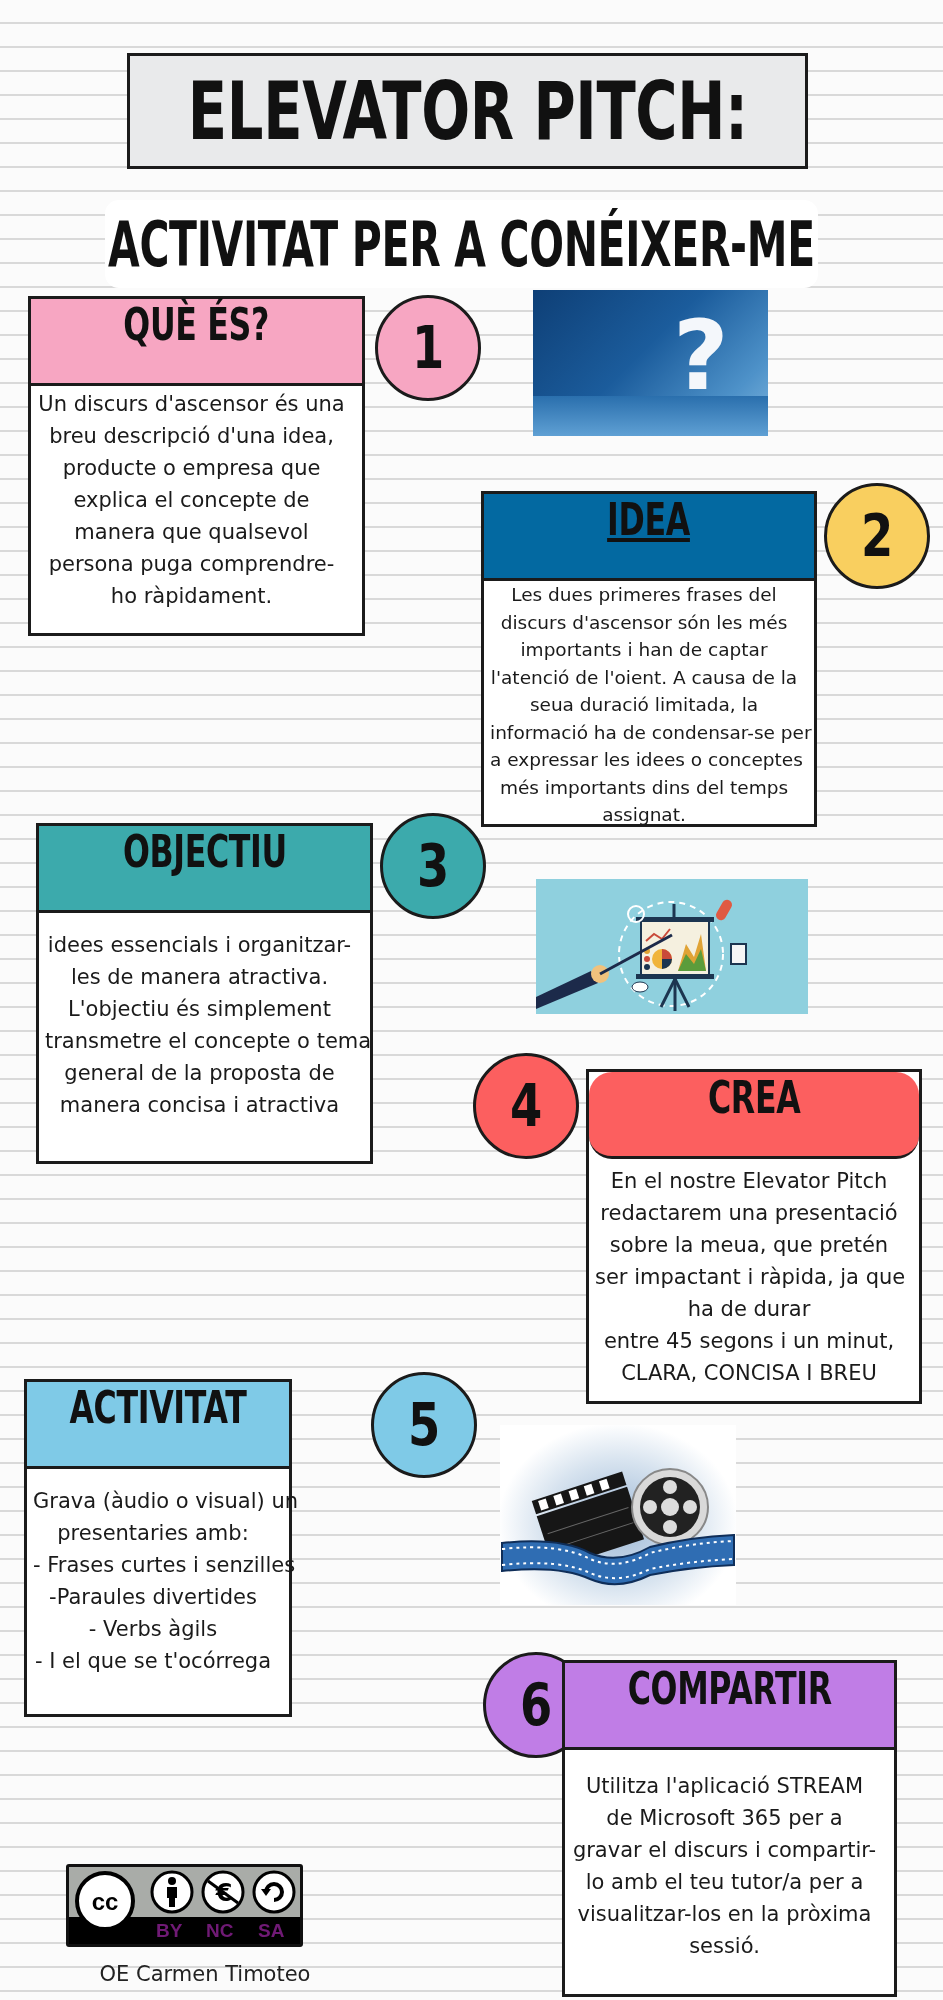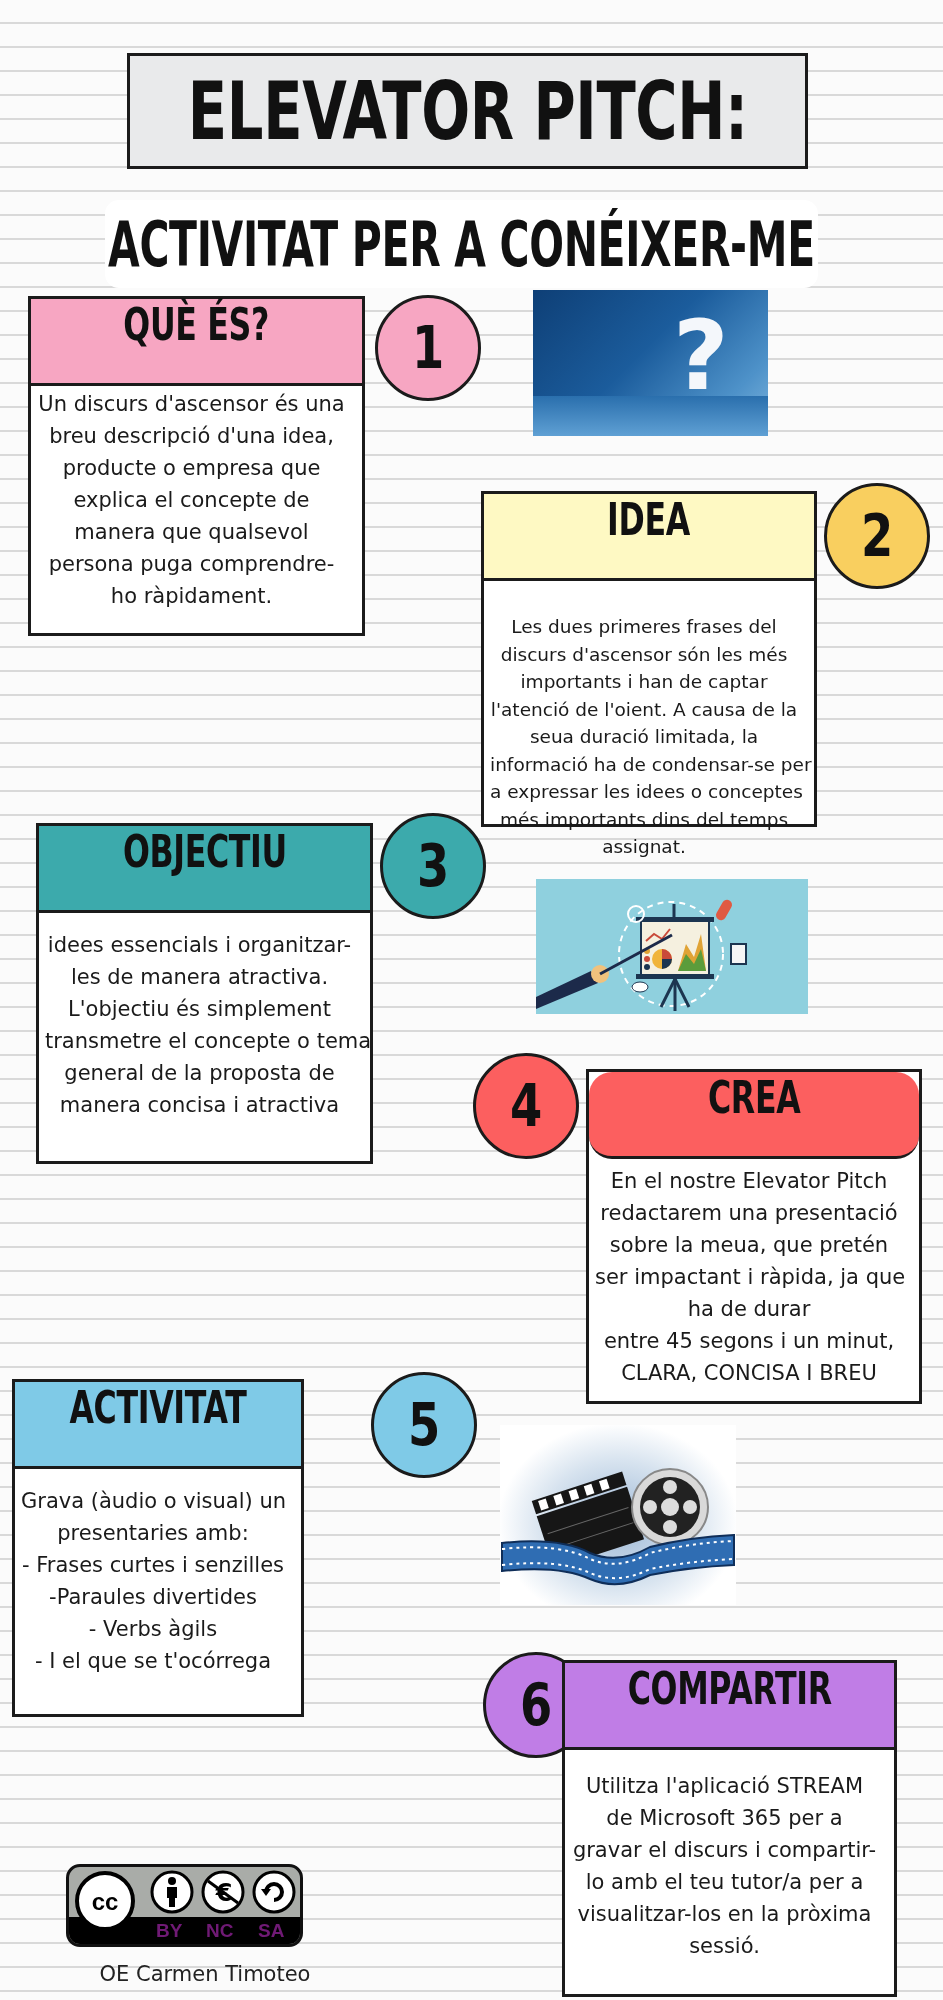--- a/index.html
+++ b/index.html
@@ -41,21 +41,21 @@
   .card-head {
     height: 84px; border-bottom: 3px solid #1b1b1b;
     display: flex; align-items: flex-start; justify-content: center;
   }
   .card-head .display { font-size: 44px; }
   .card-body {
     text-align: center; font-size: 21px; line-height: 32px;
     padding: 2px 16px 0 6px; color: #1a1a1a;
   }
   .card-body .line { display: block; white-space: nowrap; }
-  .card-body.small { font-size: 18.5px; line-height: 27.5px; padding-top: 0; margin-top: 32px; }
+  .card-body.small { font-size: 18.5px; line-height: 27.5px; padding-top: 0; }
 
   .num-circle {
     width: 106px; height: 106px; border-radius: 50%;
     border: 3px solid #1b1b1b;
     display: flex; align-items: center; justify-content: center;
   }
   .num-circle .display { font-size: 58px; transform: scaleX(0.8); }
 
   .img-question {
     left: 533px; top: 290px; width: 235px; height: 146px;
@@ -75,21 +75,21 @@
     left: 536px; top: 879px; width: 272px; height: 135px;
     background: #8fd0de; overflow: hidden;
   }
   .img-film {
     left: 500px; top: 1425px; width: 236px; height: 180px;
     background: radial-gradient(ellipse at 50% 55%, #9db8d6 0%, #d7e3ef 45%, #ffffff 72%);
   }
 
   .cc-badge {
     left: 66px; top: 1864px; width: 237px; height: 83px;
-    background: #a9aca8; border: 3px solid #111; border-radius: 14px; overflow: hidden;
+    background: #a9aca8; border: 3px solid #111; border-radius: 3px; overflow: hidden;
   }
   .cc-badge .bar {
     position: absolute; left: 0; right: 0; bottom: 0; height: 27px; background: #000;
   }
   .cc-badge .lbl {
     position: absolute; bottom: 2px; color: #701a75; font-weight: bold;
     font-family: "Liberation Sans", sans-serif; font-size: 19px;
   }
   .credit {
     left: 60px; top: 1962px; width: 290px; text-align: center;
@@ -123,21 +123,21 @@
 <div class="abs num-circle" style="left:375px; top:295px; background:#f7a6c2;">
   <span class="display">1</span>
 </div>
 
 <div class="abs img-question">
   <div class="floor"></div>
   <span class="qmark">?</span>
 </div>
 
 <div class="abs card" style="left:481px; top:491px; width:336px; height:336px;">
-  <div class="card-head" style="background:#fef9c3;">
+  <div class="card-head" style="background:#0369a1;text-decoration:underline;">
     <span class="display">IDEA</span>
   </div>
   <div class="card-body small">
     <span class="line">Les dues primeres frases del</span>
     <span class="line">discurs d'ascensor són les més</span>
     <span class="line">importants i han de captar</span>
     <span class="line">l'atenció de l'oient. A causa de la</span>
     <span class="line">seua duració limitada, la</span>
     <span class="line">informació ha de condensar-se per</span>
     <span class="line">a expressar les idees o conceptes</span>
@@ -206,21 +206,21 @@
     <span class="line">En el nostre Elevator Pitch</span>
     <span class="line">redactarem una presentació</span>
     <span class="line">sobre la meua, que pretén</span>
     <span class="line">ser impactant i ràpida, ja que</span>
     <span class="line">ha de durar</span>
     <span class="line">entre 45 segons i un minut,</span>
     <span class="line">CLARA, CONCISA I BREU</span>
   </div>
 </div>
 
-<div class="abs card" style="left:12px; top:1379px; width:292px; height:338px;">
+<div class="abs card" style="left:24px; top:1379px; width:268px; height:338px;">
   <div class="card-head" style="background:#7fcae7;">
     <span class="display">ACTIVITAT</span>
   </div>
   <div class="card-body" style="padding-top:16px;">
     <span class="line">Grava (àudio o visual) un</span>
     <span class="line">presentaries amb:</span>
     <span class="line">- Frases curtes i senzilles</span>
     <span class="line">-Paraules divertides</span>
     <span class="line">- Verbs àgils</span>
     <span class="line">- I el que se t'ocórrega</span>

